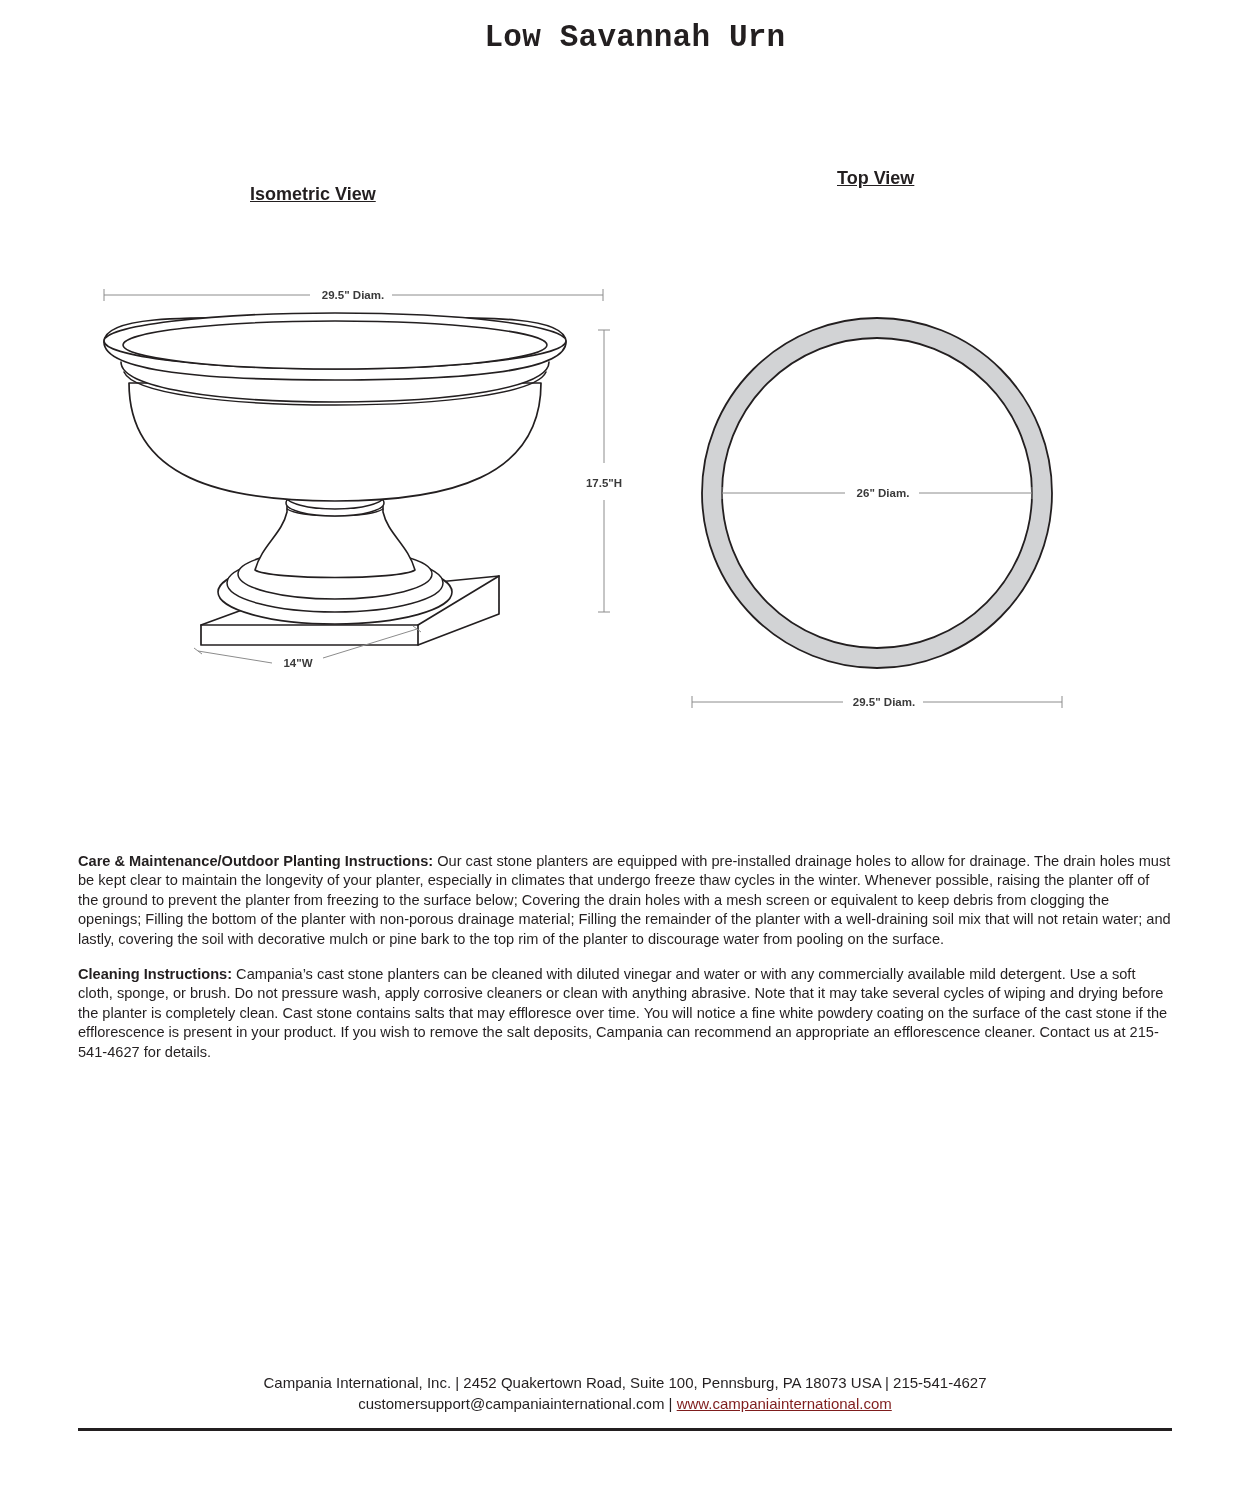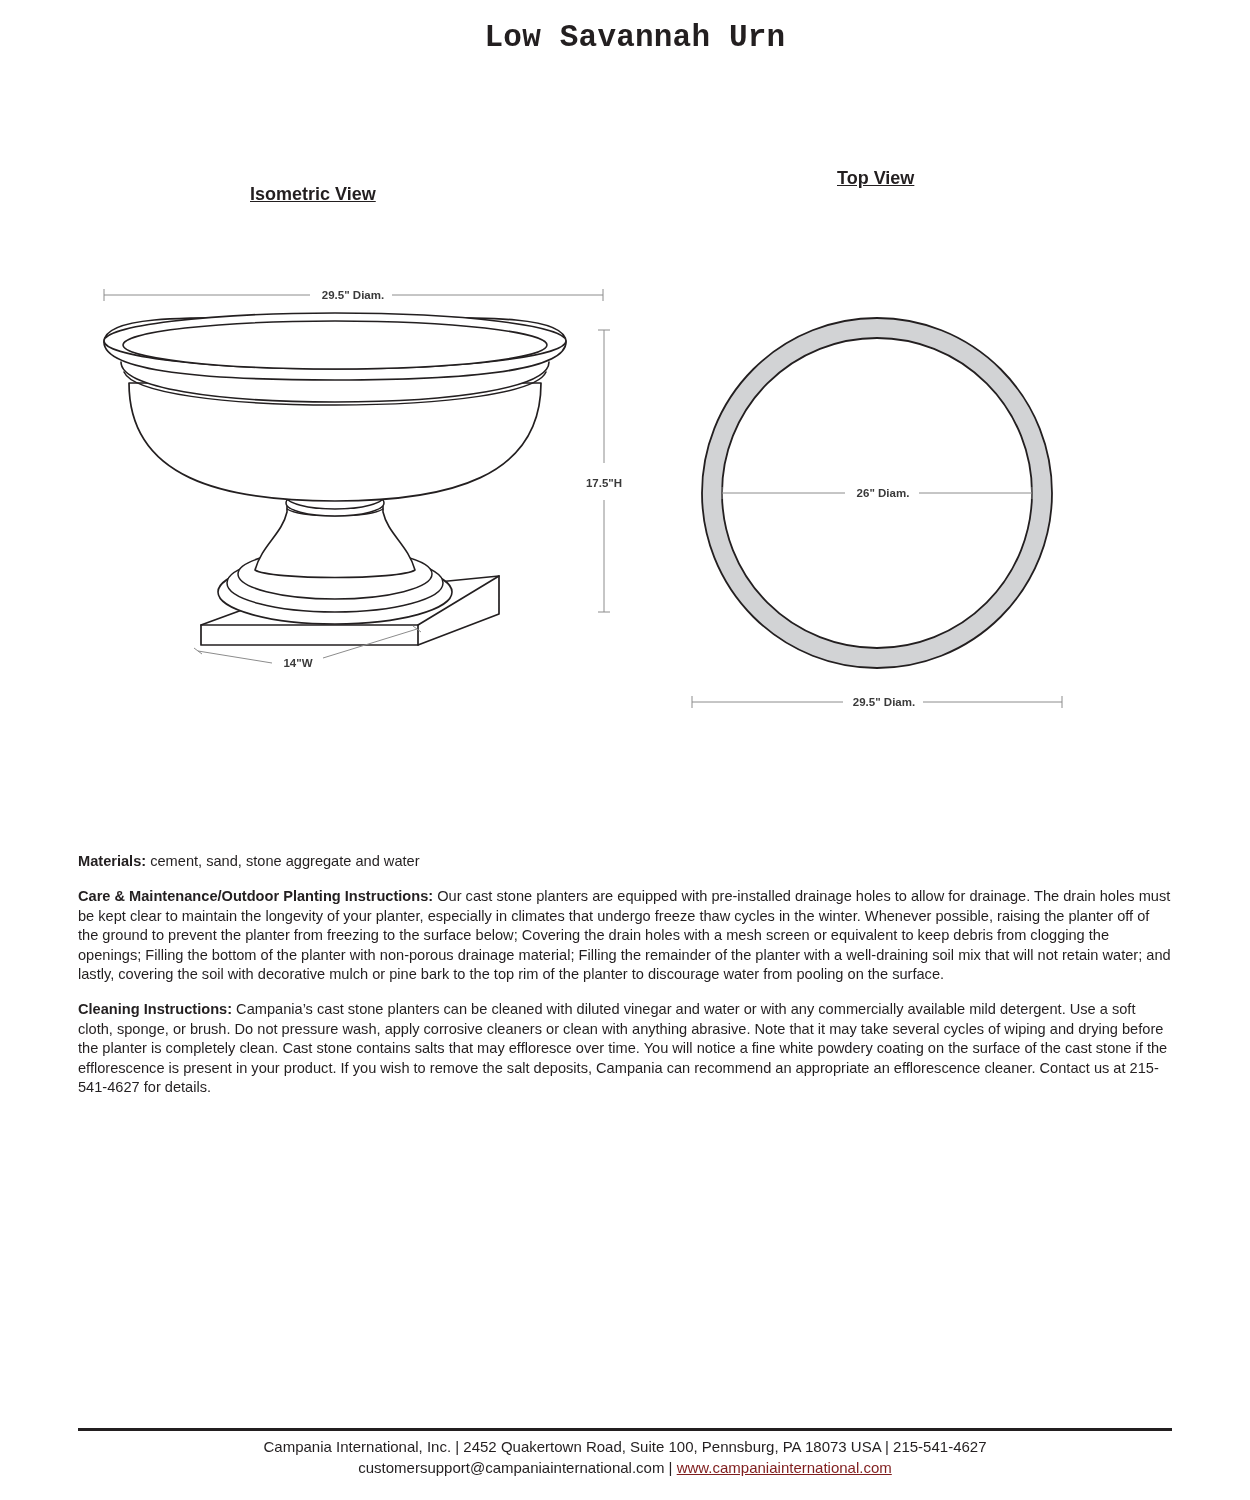--- a/index.html
+++ b/index.html
@@ -86,21 +86,21 @@
     position: absolute;
     left: 78px;
     top: 1428px;
     width: 1094px;
     height: 3px;
     background: #231f20;
   }
   .footer-text {
     position: absolute;
     left: 0;
-    top: 1436px;
+    top: 1372px;
     width: 1250px;
     text-align: center;
     font-family: "Liberation Sans", sans-serif;
     font-size: 15px;
     line-height: 21px;
     color: #231f20;
   }
   .footer-link {
     color: #7f1d1d;
     text-decoration: underline;
@@ -218,23 +218,20 @@
       <line x1="1062" y1="696" x2="1062" y2="708"></line>
       <line x1="692" y1="702" x2="843" y2="702"></line>
       <line x1="923" y1="702" x2="1062" y2="702"></line>
     </g>
     <text class="dim-text" x="884" y="706" text-anchor="middle">29.5" Diam.</text>
   </svg>
 </div>
 
 <div class="body-block">
 
-  <p class="para">
-    <b>Materials:</b><span> cement, sand, stone aggregate and water</span>
-  </p>
 
   <p class="para">
     <b>Care &amp; Maintenance/Outdoor Planting Instructions:</b><span> Our cast stone planters are equipped with pre-installed drainage holes to allow for drainage. The drain holes must be kept clear to maintain the longevity of your planter, especially in climates that undergo freeze thaw cycles in the winter.  Whenever possible, raising the planter off of the ground to prevent the planter from freezing to the surface below; Covering the drain holes with a mesh screen or equivalent to keep debris from clogging the openings; Filling the bottom of the planter with non-porous drainage material; Filling the remainder of the planter with a well-draining soil mix that will not retain water; and lastly, covering the soil with decorative mulch or pine bark to the top rim of the planter to discourage water from pooling on the surface.</span>
   </p>
 
 
   <p class="para">
     <b>Cleaning Instructions:</b><span> Campania’s cast stone planters can be cleaned with diluted vinegar and water or with any commercially available mild detergent. Use a soft cloth, sponge, or brush. Do not pressure wash, apply corrosive cleaners or clean with anything abrasive. Note that it may take several cycles of wiping and drying before the planter is completely clean. Cast stone contains salts that may effloresce over time. You will notice a fine white powdery coating on the surface of the cast stone if the efflorescence is present in your product. If you wish to remove the salt deposits, Campania can recommend an appropriate an efflorescence cleaner. Contact us at 215-541-4627 for details.</span>
   </p>
 </div>

